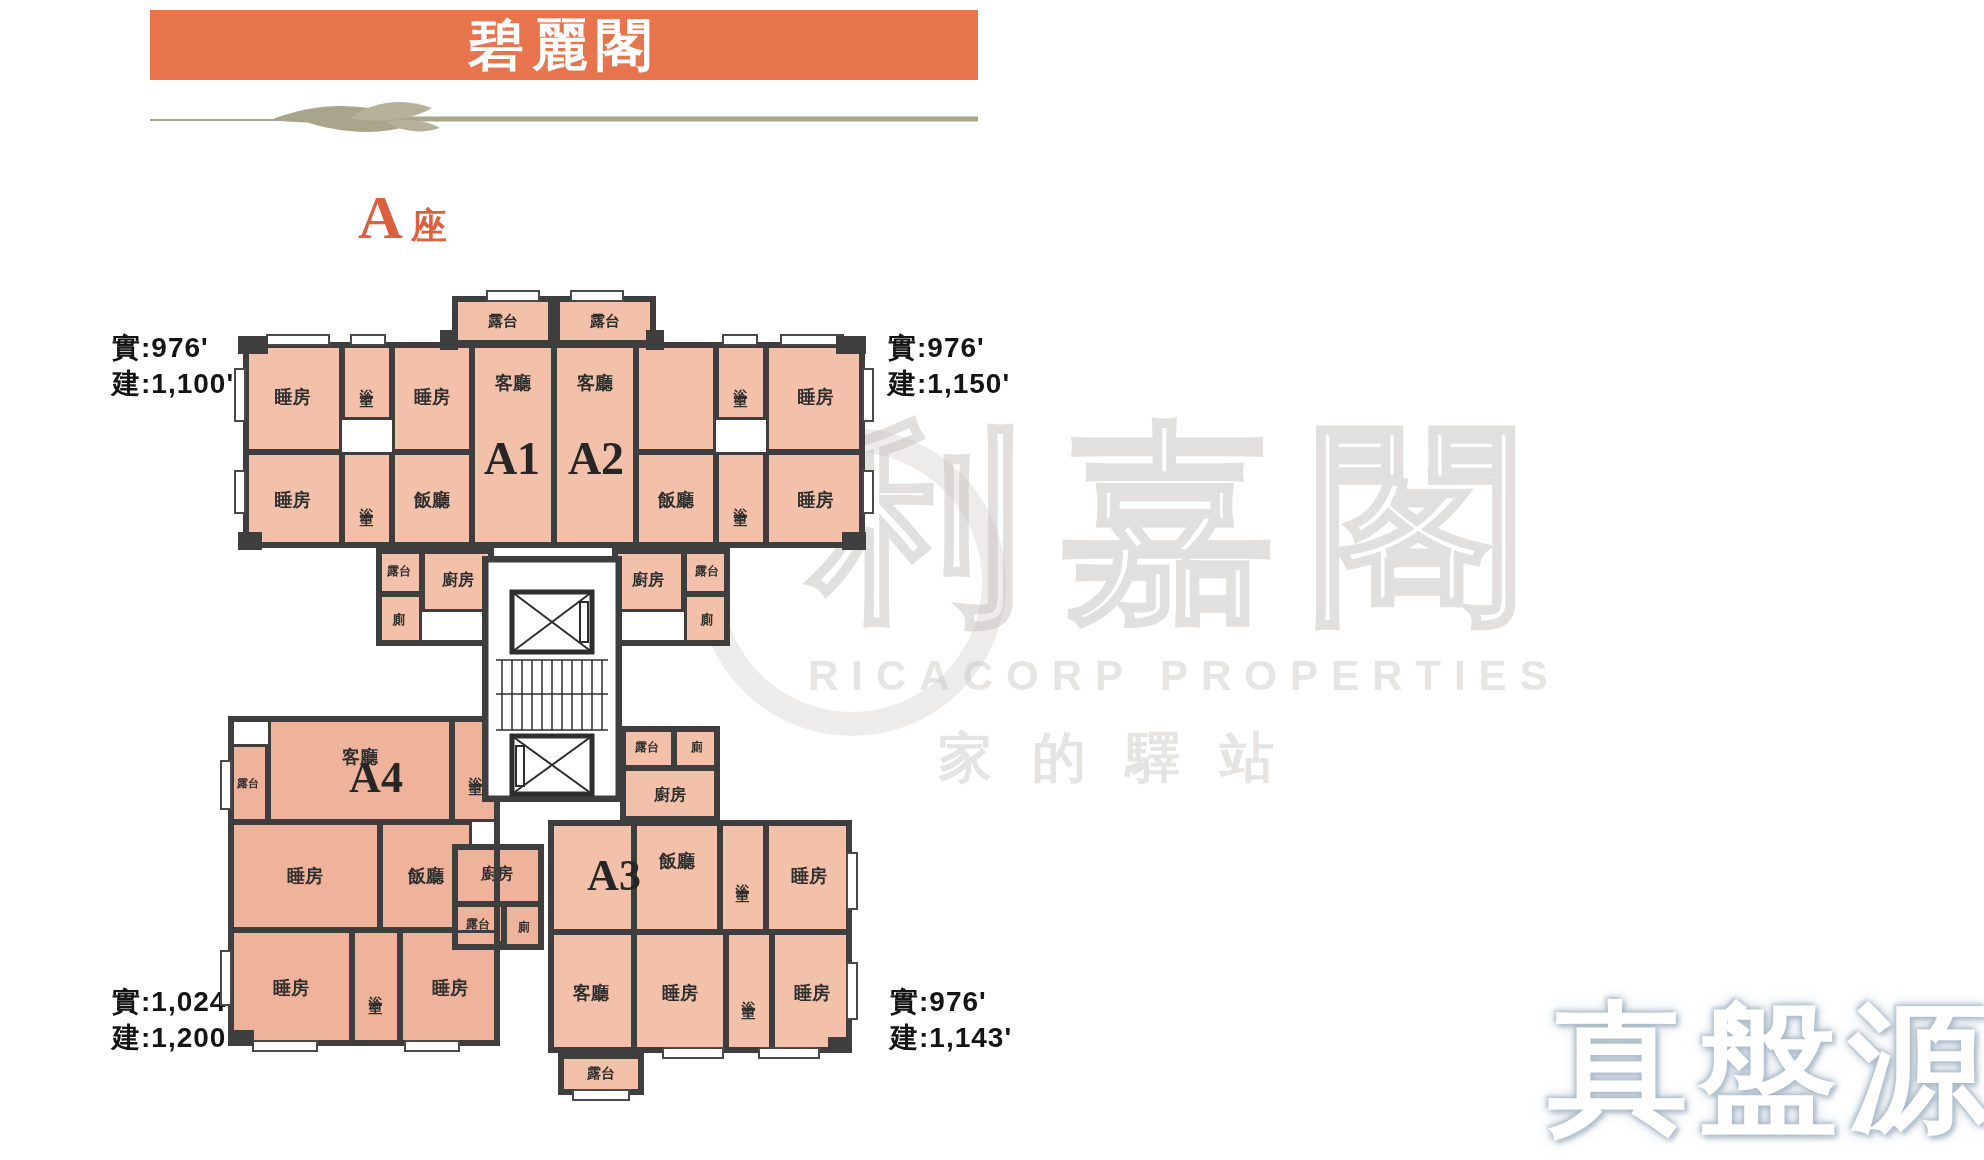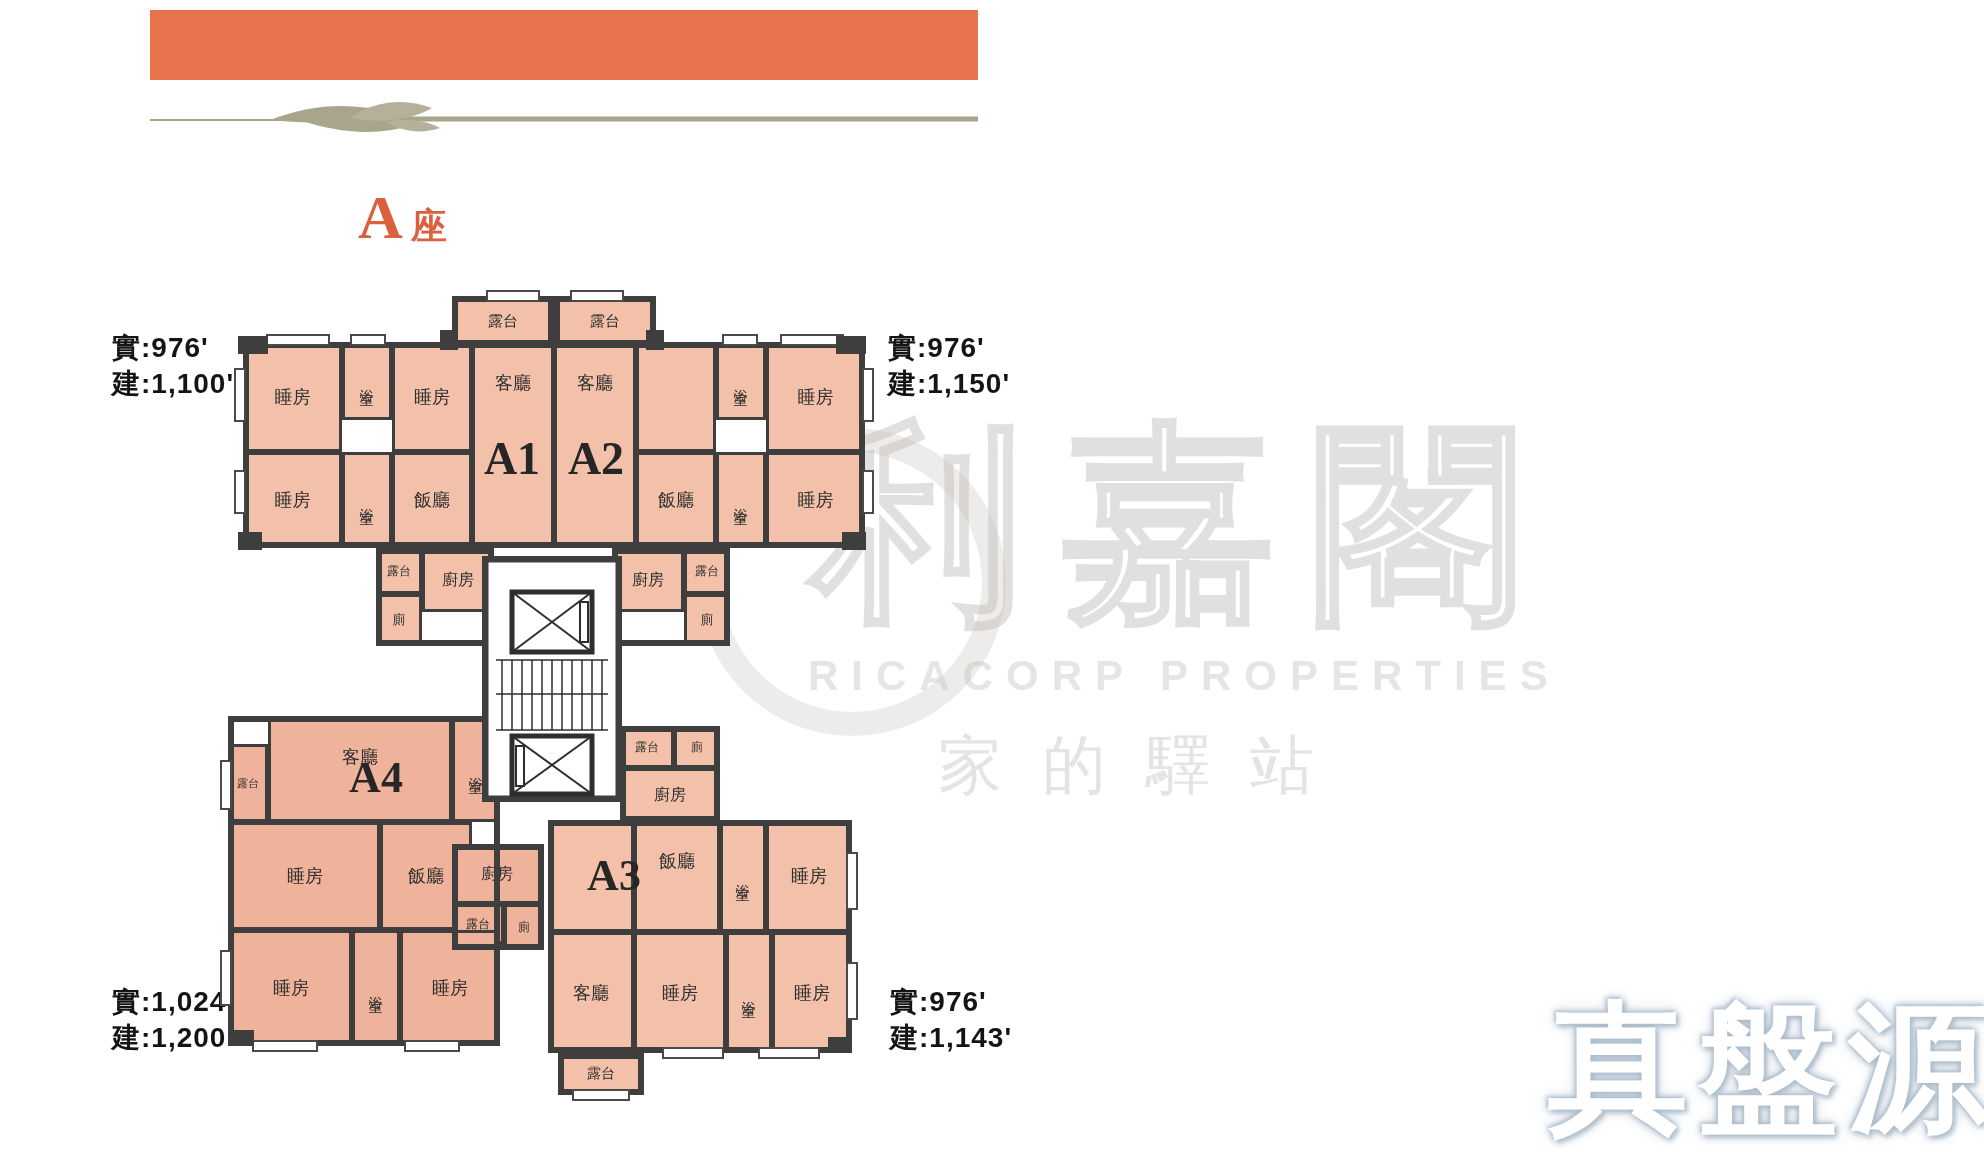--- a/index.html
+++ b/index.html
@@ -27,49 +27,50 @@
   #block-address{font-weight:bold;font-size:36px;margin-left:34px;letter-spacing:2px;}
 
   
   .area-label{color:var(--area-text);font-weight:bold;font-size:28px;line-height:36px;letter-spacing:1px;}
 
   
   #plan{left:0;top:0;width:1984px;height:1160px;}
   .room{position:absolute;background:var(--fill-a);border:3px solid var(--wall);
     box-sizing:border-box;display:flex;align-items:center;justify-content:center;}
   .room.tone-b{background:var(--fill-b);}
-  .room .lbl{color:var(--label);font-weight:normal;white-space:nowrap;}
+  .room .lbl{color:var(--label);font-weight:bold;white-space:nowrap;}
   .room .lbl.vert{writing-mode:vertical-rl;letter-spacing:3px;}
   .room.label-top{align-items:flex-start;}
   .room.label-top .lbl{padding-top:26px;}
   .outline{position:absolute;border:6px solid var(--wall);box-sizing:border-box;pointer-events:none;}
   .window{position:absolute;background:#ffffff;border:2px solid #4a4a4a;box-sizing:border-box;}
   .pier{position:absolute;background:var(--wall);}
   .unit-label{position:absolute;font-family:"Liberation Serif","DejaVu Serif",serif;
     font-weight:bold;color:#262626;text-align:center;line-height:1;}
   #core-svg{position:absolute;left:482px;top:556px;}
 
   
   #wm-ring{left:698px;top:428px;width:260px;height:260px;border:24px solid rgba(196,192,186,0.30);
     border-radius:50%;}
   #wm-main{left:812px;top:418px;font-weight:bold;font-size:212px;letter-spacing:38px;line-height:1;
     color:rgba(0,0,0,0);-webkit-text-stroke:3px rgba(190,187,181,0.45);white-space:nowrap;}
   #wm-sub{left:808px;top:652px;font-weight:bold;font-size:42px;letter-spacing:13px;
     color:rgba(197,194,188,0.42);white-space:nowrap;}
-  #wm-tagline{left:938px;top:722px;font-weight:normal;font-size:64px;letter-spacing:40px;
+  #wm-tagline{left:938px;top:722px;font-weight:bold;font-size:54px;letter-spacing:40px;
     color:rgba(200,196,190,0.45);white-space:nowrap;}
   #wm-corner{left:1548px;top:998px;font-weight:bold;font-size:140px;letter-spacing:10px;line-height:1;
     color:#ffffff;white-space:nowrap;
     text-shadow:0 0 6px rgba(167,185,201,0.95),0 0 14px rgba(167,185,201,0.65),
       3px 3px 4px rgba(140,160,178,0.55),-2px -2px 3px rgba(167,185,201,0.5);}
 </style>
 </head>
 <body>
 
 <div id="header-banner" class="abs">
+  <span id="header-zh">碧麗閣</span>
 </div>
 
 <svg class="abs" id="divider" style="left:150px;top:98px;" width="828" height="40" viewBox="0 0 828 40">
   <line x1="0" y1="22" x2="828" y2="22" stroke="#A9A58C" stroke-width="2"></line>
   <line x1="250" y1="21" x2="828" y2="21" stroke="#A9A58C" stroke-width="5"></line>
   <path d="M120 22 C 160 6, 200 4, 238 14 C 210 24, 165 27, 120 22 Z" fill="#A9A58C"></path>
   <path d="M150 22 C 190 36, 230 38, 266 26 C 236 16, 190 15, 150 22 Z" fill="#A9A58C"></path>
   <path d="M200 20 C 225 2, 255 0, 282 10 C 262 22, 228 26, 200 20 Z" fill="#B4B09A"></path>
   <path d="M236 24 C 252 34, 272 36, 290 30 C 276 22, 254 20, 236 24 Z" fill="#B4B09A"></path>
 </svg>

